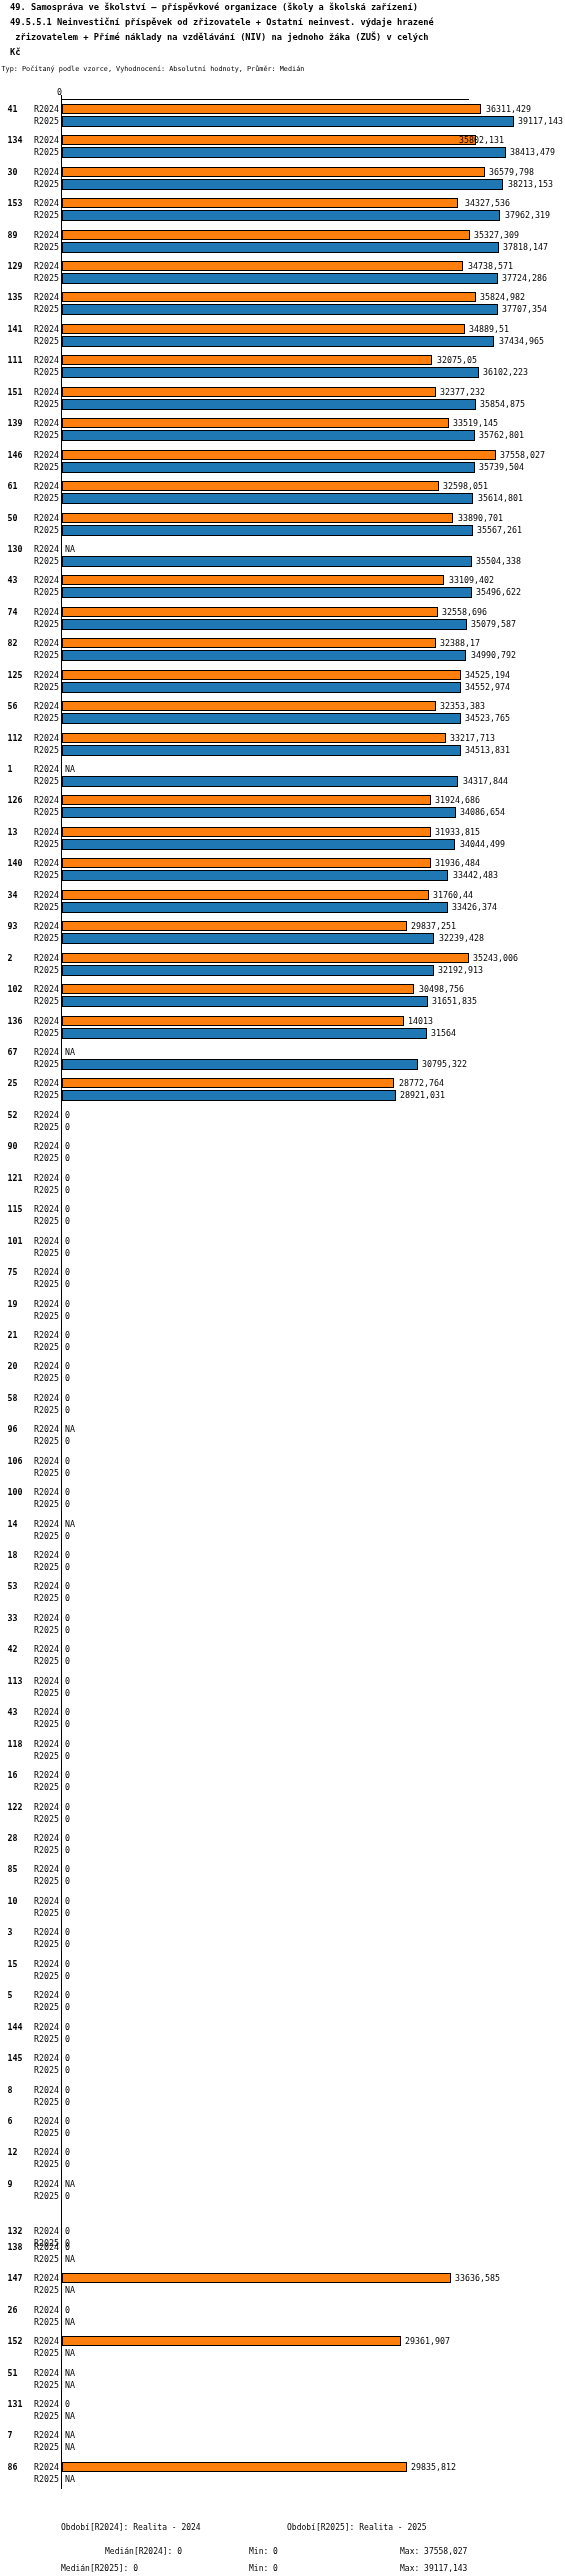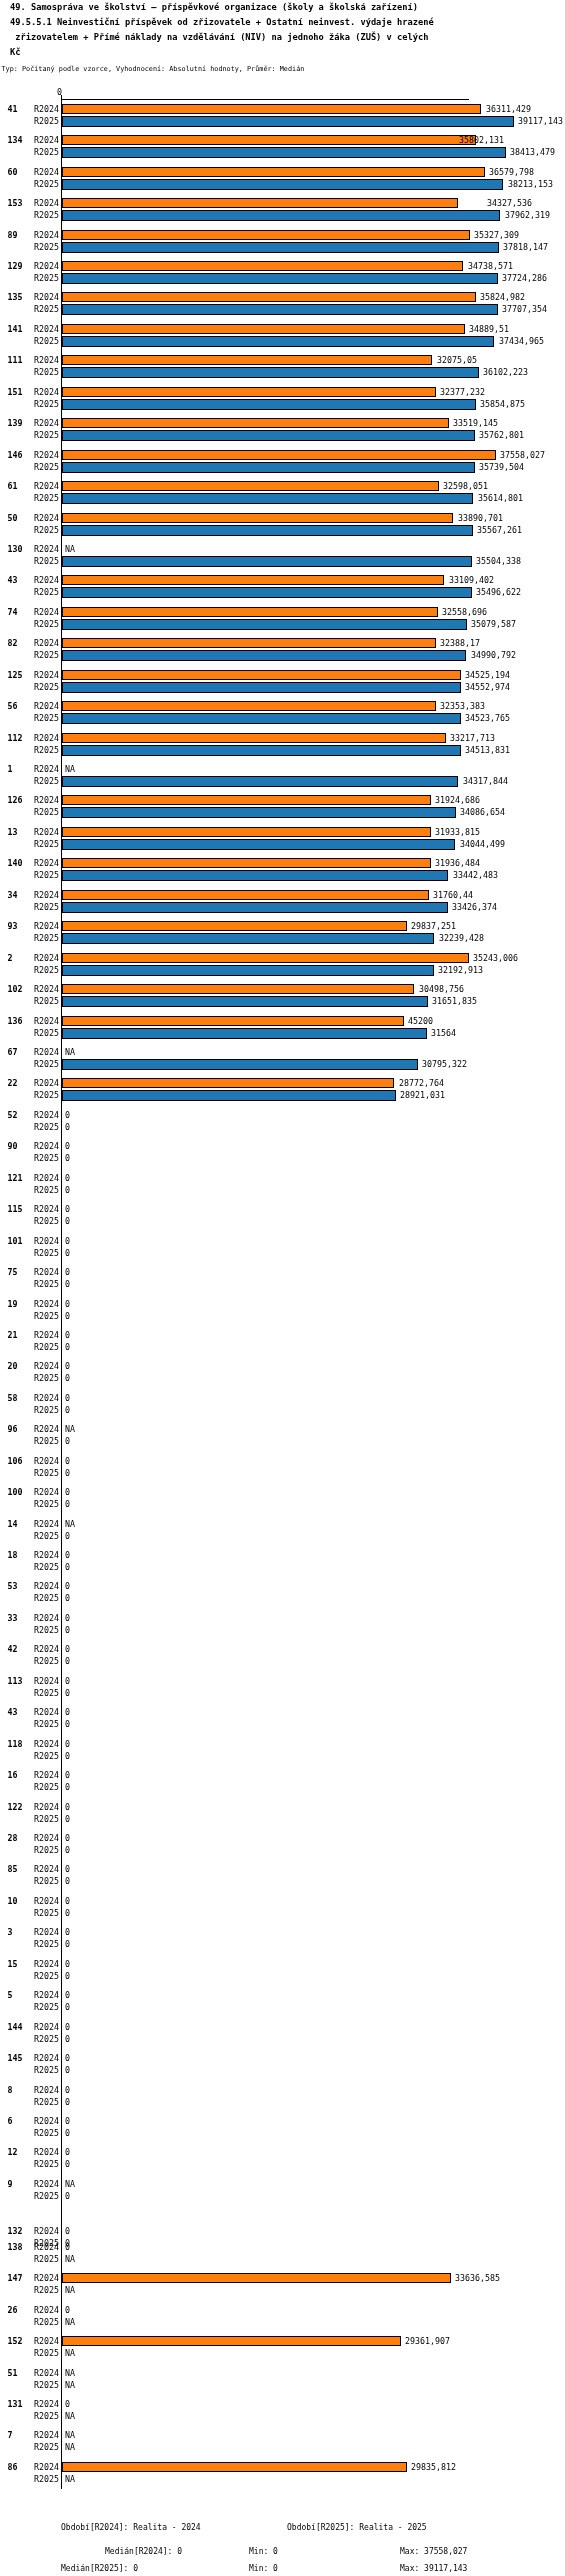--- a/index.html
+++ b/index.html
@@ -63,39 +63,39 @@
       <span class="vlabel" style="left: 459px;">35802,131</span>
     </div>
     <div class="row r2">
       <span class="slabel">R2025</span>
       <div class="bar" style="width: 444px;"></div>
       <span class="vlabel" style="left: 510px;">38413,479</span>
     </div>
   </div>
 
   <div class="group" style="top: 162px;">
-    <div class="gid">60</div>
+    <div class="gid">30</div>
     <div class="row r1">
       <span class="slabel">R2024</span>
       <div class="bar" style="width: 423px;"></div>
       <span class="vlabel" style="left: 489px;">36579,798</span>
     </div>
     <div class="row r2">
       <span class="slabel">R2025</span>
       <div class="bar" style="width: 441px;"></div>
       <span class="vlabel" style="left: 508px;">38213,153</span>
     </div>
   </div>
 
   <div class="group" style="top: 193px;">
     <div class="gid">153</div>
     <div class="row r1">
       <span class="slabel">R2024</span>
       <div class="bar" style="width: 396px;"></div>
-      <span class="vlabel" style="left: 487px;">34327,536</span>
+      <span class="vlabel" style="left: 465px;">34327,536</span>
     </div>
     <div class="row r2">
       <span class="slabel">R2025</span>
       <div class="bar" style="width: 438px;"></div>
       <span class="vlabel" style="left: 505px;">37962,319</span>
     </div>
   </div>
 
   <div class="group" style="top: 225px;">
     <div class="gid">89</div>
@@ -445,21 +445,21 @@
       <div class="bar" style="width: 366px;"></div>
       <span class="vlabel" style="left: 432px;">31651,835</span>
     </div>
   </div>
 
   <div class="group" style="top: 1011px;">
     <div class="gid">136</div>
     <div class="row r1">
       <span class="slabel">R2024</span>
       <div class="bar" style="width: 342px;"></div>
-      <span class="vlabel" style="left: 408px;">45200</span>
+      <span class="vlabel" style="left: 408px;">14013</span>
     </div>
     <div class="row r2">
       <span class="slabel">R2025</span>
       <div class="bar" style="width: 365px;"></div>
       <span class="vlabel" style="left: 431px;">31564</span>
     </div>
   </div>
 
   <div class="group" style="top: 1042px;">
     <div class="gid">67</div>
@@ -469,21 +469,21 @@
       <span class="vlabel" style="left: 65px;">NA</span>
     </div>
     <div class="row r2">
       <span class="slabel">R2025</span>
       <div class="bar" style="width: 356px;"></div>
       <span class="vlabel" style="left: 422px; text-align: center;">30795,322</span>
     </div>
   </div>
 
   <div class="group" style="top: 1073px;">
-    <div class="gid">22</div>
+    <div class="gid">25</div>
     <div class="row r1">
       <span class="slabel">R2024</span>
       <div class="bar" style="width: 332px;"></div>
       <span class="vlabel" style="left: 399px;">28772,764</span>
     </div>
     <div class="row r2">
       <span class="slabel">R2025</span>
       <div class="bar" style="width: 334px;"></div>
       <span class="vlabel" style="left: 400px;">28921,031</span>
     </div>

